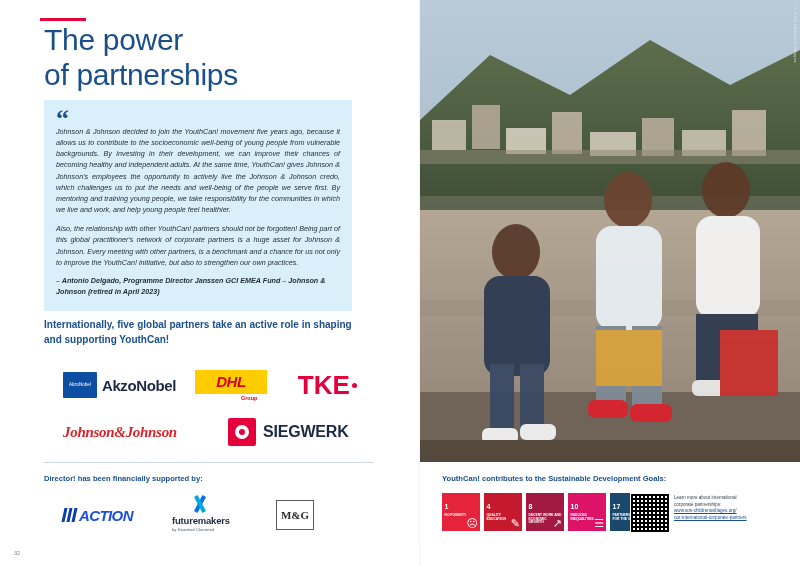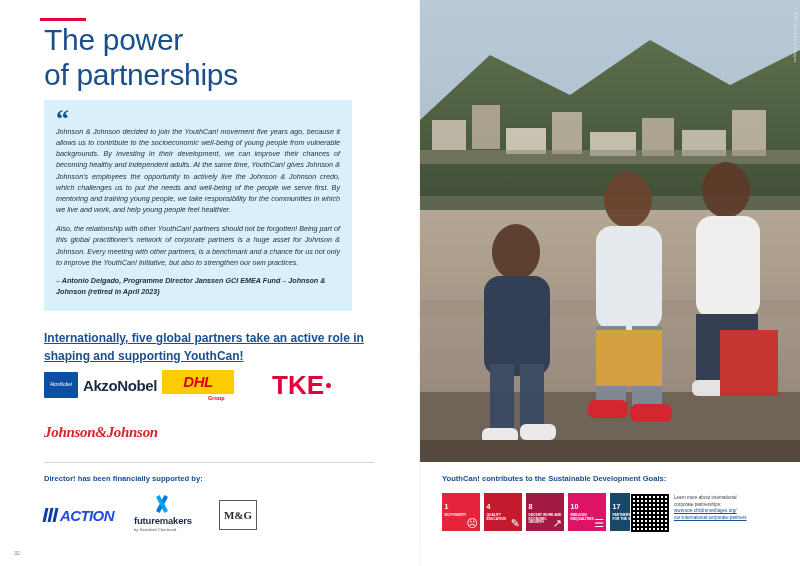--- a/index.html
+++ b/index.html
@@ -73,41 +73,41 @@
   .quote-attr {
     font-style: italic;
     font-size: 7.2px;
     line-height: 1.5;
     color: #1c2b3a;
     margin: 0;
     font-weight: bold;
   }
   .partners-intro {
     position: absolute;
-    left: 44px; top: 329px;
+    left: 44px; top: 317px;
     width: 320px;
-    font-size: 12px;
+    font-size: 10px;
     line-height: 1.5;
     font-weight: bold;
     color: #1b4f8f;
-    text-decoration: underline;
   }
   .logo-row {
     position: absolute;
     display: flex;
     align-items: center;
   }
   .logo-row-1 { left: 44px; top: 365px; width: 330px; height: 40px; }
   .logo-row-2 { left: 44px; top: 412px; width: 330px; height: 40px; }
 
   .logo-cell {
     display: flex;
     align-items: center;
     justify-content: flex-start;
     height: 40px;
+    margin-left: 19px;
   }
   
   .akzo { width: 118px; }
   .akzo-mark {
     width: 34px; height: 26px;
     background: #0b4ea2;
     color: #fff;
     font-size: 4.5px;
     display: flex; align-items: center; justify-content: center;
     text-align: center;
@@ -388,20 +388,24 @@
       </div>
       <div class="logo-cell tke">
         <span class="tke-text">TKE</span>
         <span class="tke-dot"></span>
       </div>
     </div>
 
     <div class="logo-row logo-row-2">
       <div class="logo-cell jnj">
         <span class="jnj-text">Johnson&amp;Johnson</span>
+      </div>
+      <div class="logo-cell siegwerk">
+        <span class="sw-mark"></span>
+        <span class="sw-text">SIEGWERK</span>
       </div>
     </div>
 
     <div class="divider"></div>
 
     <div class="funders-title">Director! has been financially supported by:</div>
 
     <div class="funders-row">
       <div class="logo-cell action-logo">
         <span class="action-bars"></span>

